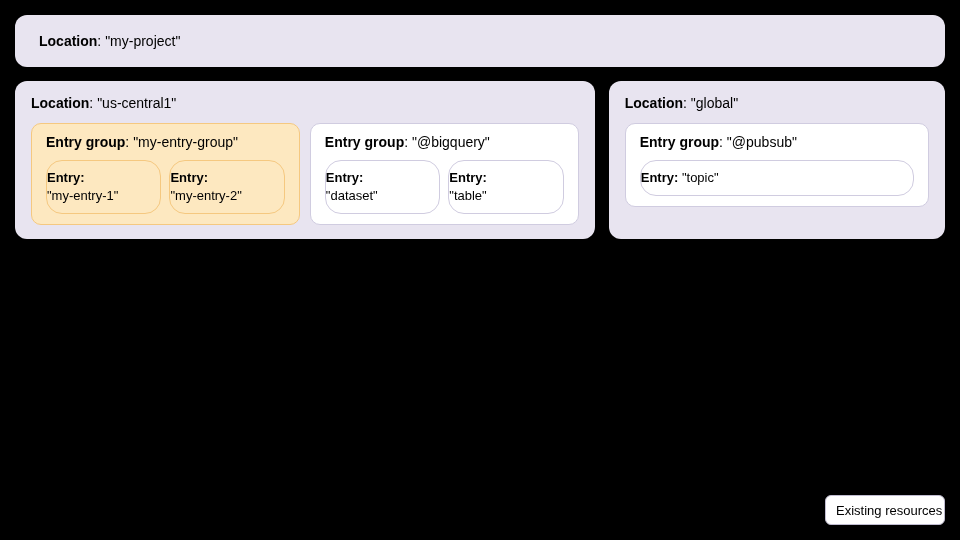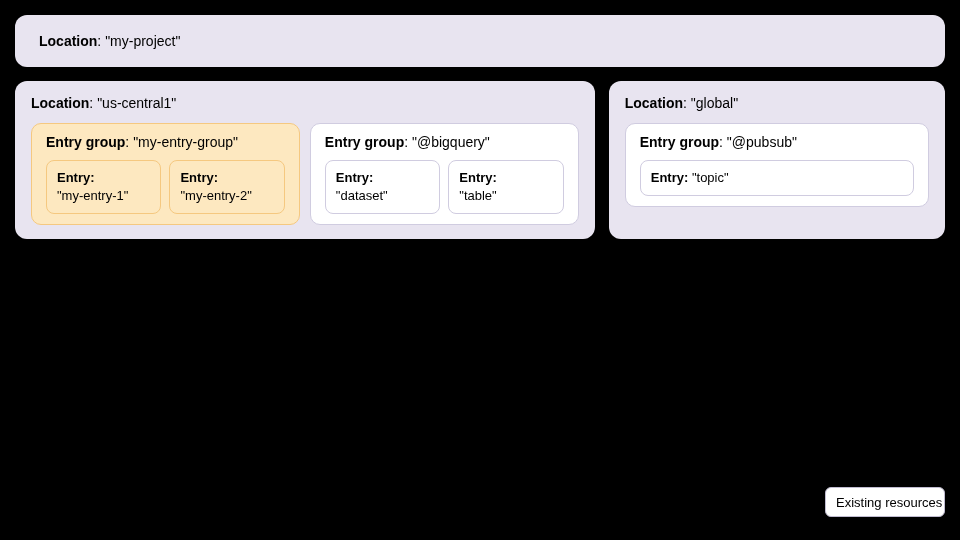--- a/index.html
+++ b/index.html
@@ -83,22 +83,22 @@
     }
 
     
     .entries-row {
       display: flex;
       gap: 8px;
     }
 
     
     .entry-box {
-      border-radius: 8px;
-      padding: 8px 10px;
+      border-radius: 16px;
+      padding: 8px 0;
       flex: 1;
       font-size: 13px;
       line-height: 1.4;
     }
 
     .entry-box.existing {
       background: #fff;
       border: 1.5px solid #d0cce0;
     }
 
@@ -107,21 +107,21 @@
       border: 1.5px solid #f5c880;
     }
 
     
     .bold { font-weight: 700; }
 
     
     .legend {
       position: absolute;
       right: 0;
-      bottom: 8px;
+      bottom: 0;
       display: flex;
       flex-direction: column;
     }
 
     .legend-swatch {
       width: 120px;
       height: 30px;
       border-radius: 6px;
       border: 1.5px solid #d0cce0;
       display: flex;

